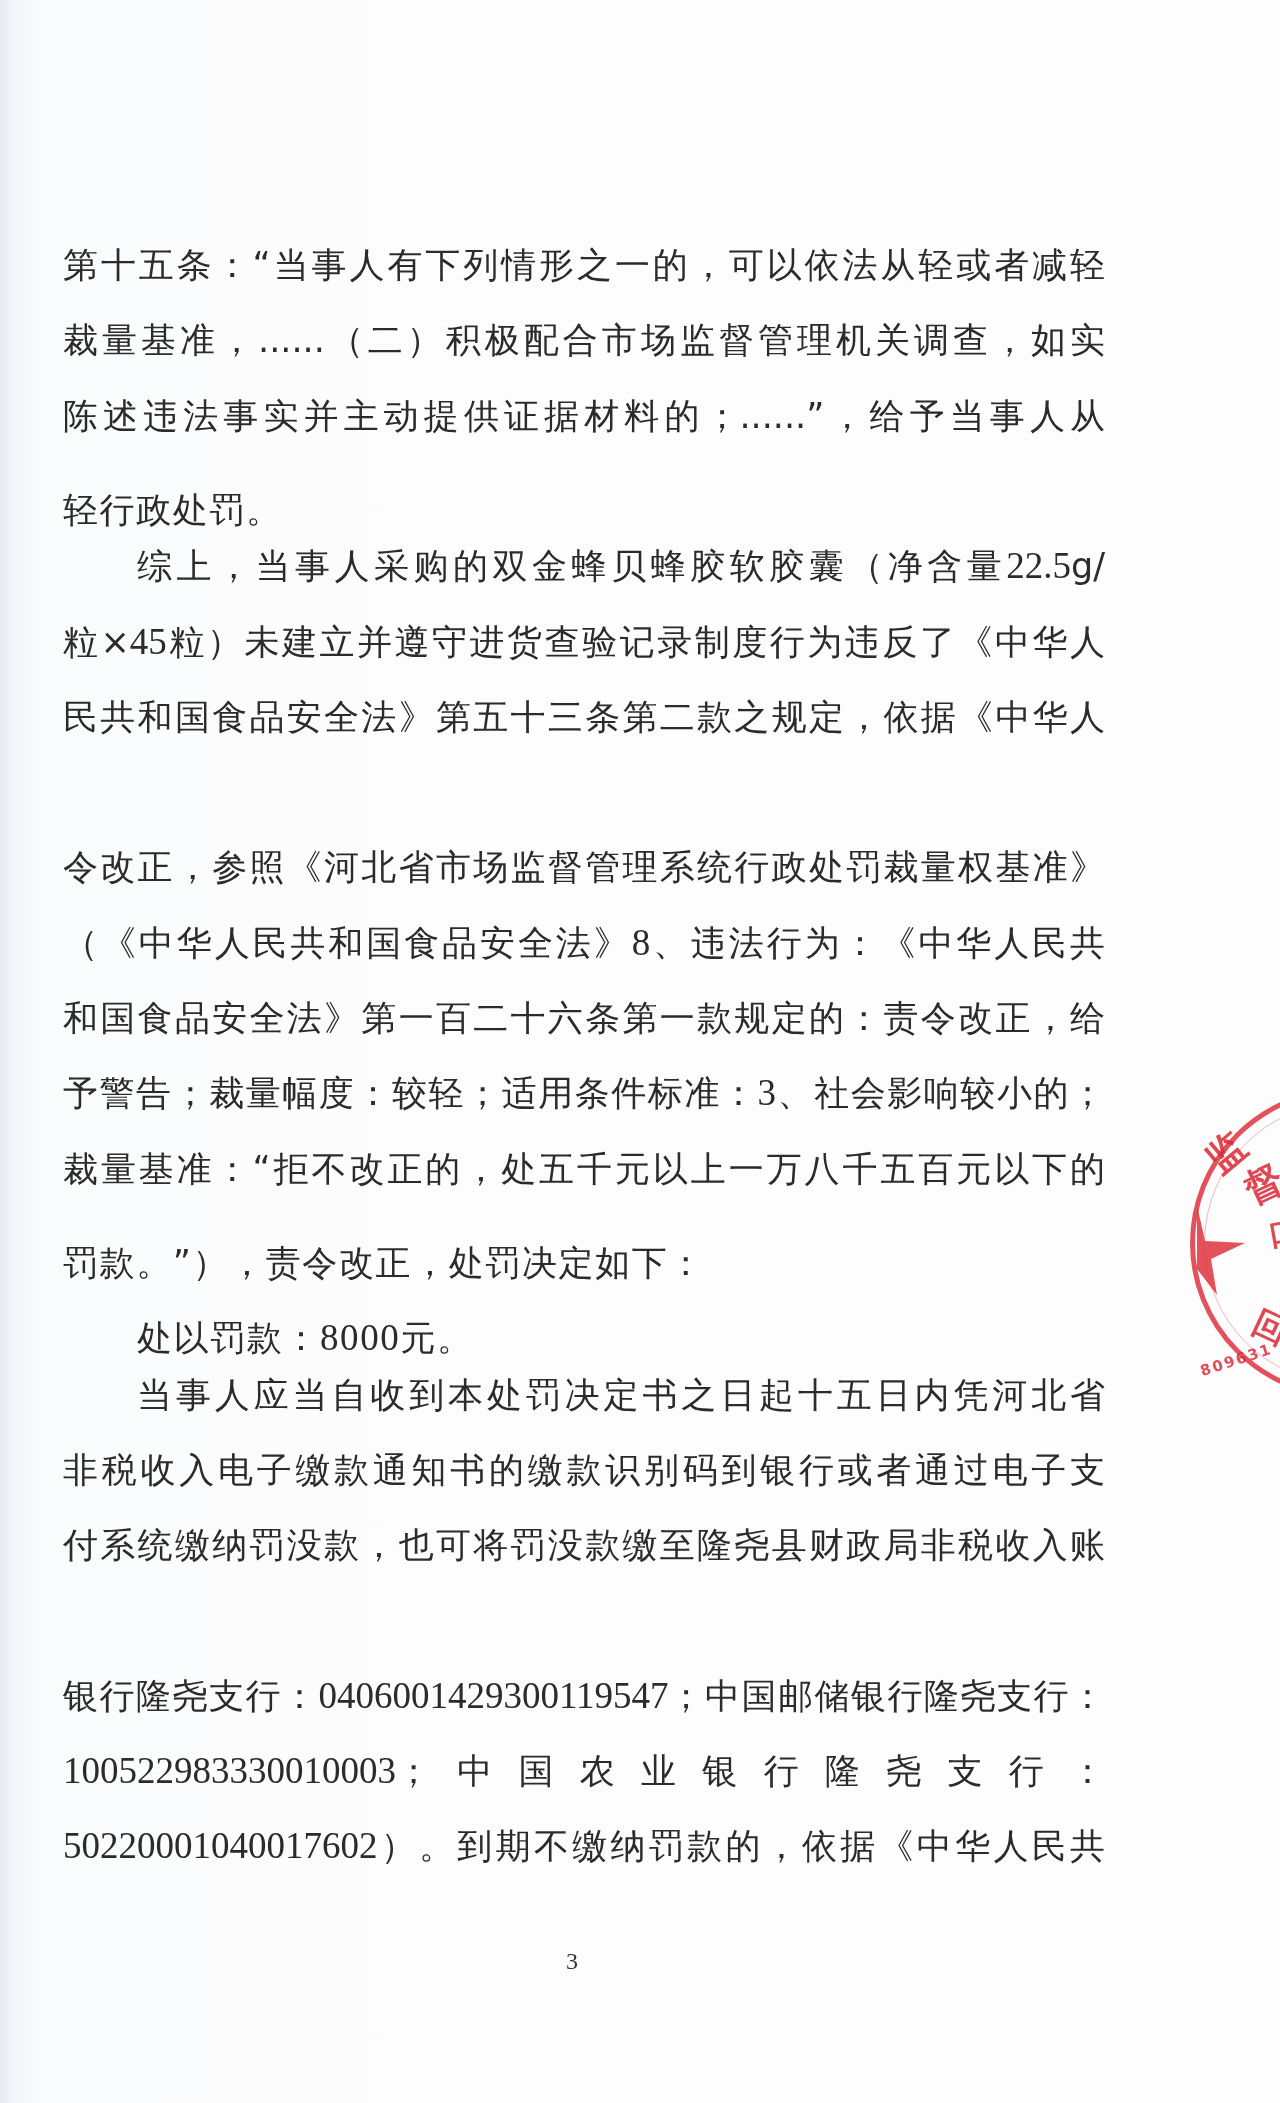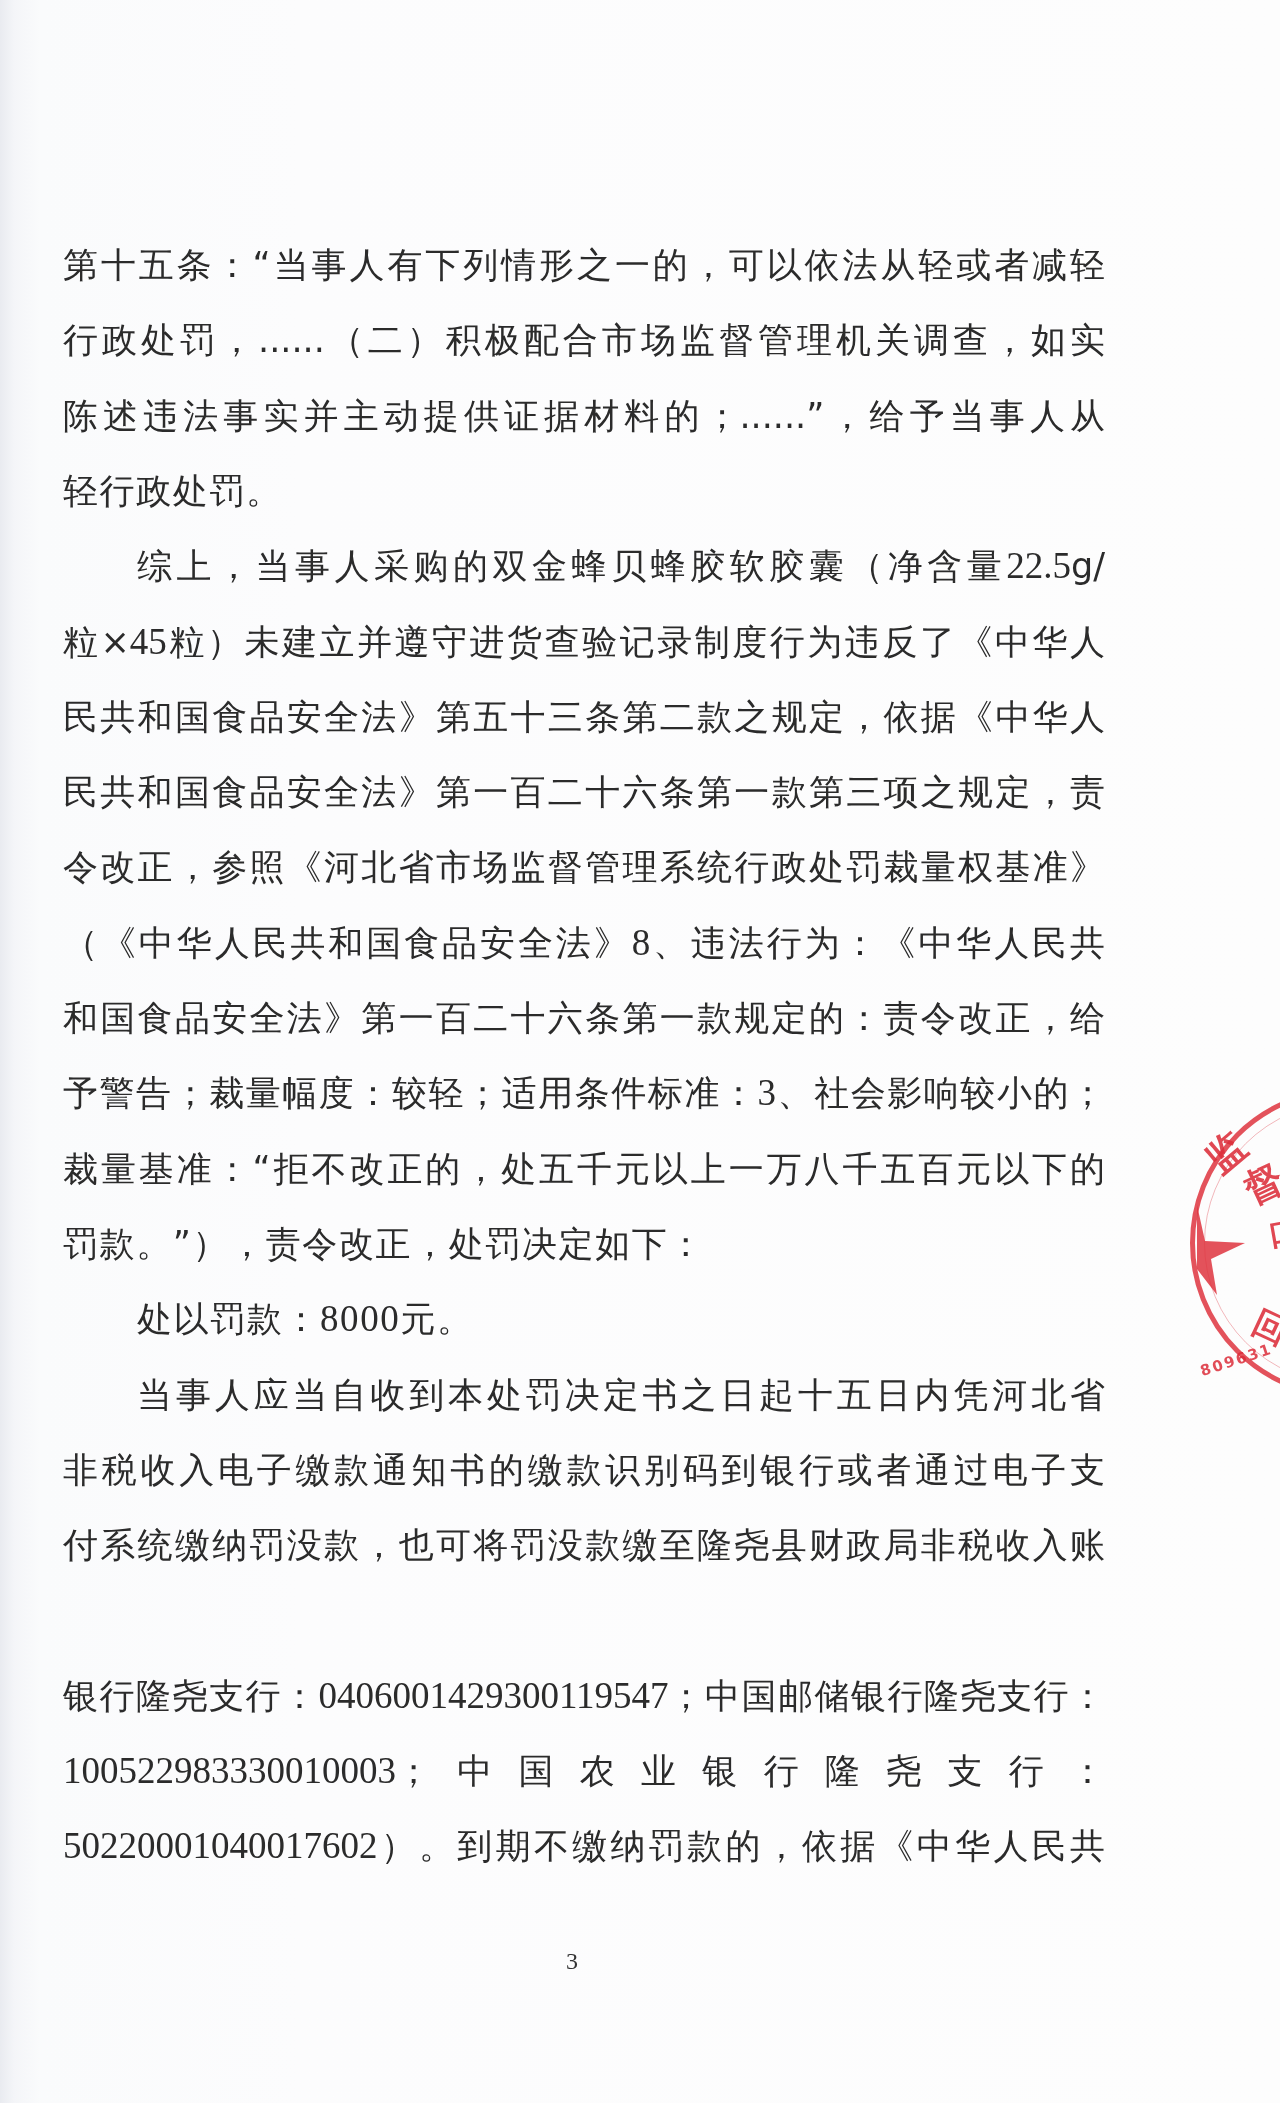--- a/index.html
+++ b/index.html
@@ -15,21 +15,21 @@
   .body-text { position: absolute; left: 0; top: 0; width: 1280px; height: 2103px; border-radius: 27px; }
   .line {
     position: absolute; left: 63px; width: 1042px; height: 46px;
     font-size: 35px; line-height: 46px; color: #2b2b2b;
     white-space: nowrap; overflow: visible;
     text-align: justify; text-align-last: justify;
     font-family: "DejaVu Sans", "Liberation Sans", sans-serif;
     font-weight: normal; letter-spacing: 0px;
   }
   .line.indent { left: 137px; width: 968px; }
-  .line.left { text-align: left; text-align-last: left; letter-spacing: 1.6px; }
+  .line.left { text-align: left; text-align-last: left; letter-spacing: 1.6px; margin-top: 19px; }
   .num { font-family: "Liberation Serif", "DejaVu Serif", serif; font-size: 37px; }
   .page-number {
     position: absolute; left: 566px; top: 1948px; font-size: 24px; color: #333;
     font-family: "Liberation Serif", serif;
   }
   .stamp {
     position: absolute; left: 1190px; top: 1088px; width: 310px; height: 310px;
     border-radius: 50%; border: 5px solid rgba(222, 52, 62, 0.85);
     box-sizing: border-box; overflow: visible;
   }
@@ -48,28 +48,27 @@
   }
 </style>
 </head>
 <body>
 
 <div class="paper-shade"></div>
 
 <div class="body-text">
 
   <div class="line" style="top:242px">第十五条：“当事人有下列情形之一的，可以依法从轻或者减轻</div>
-  <div class="line" style="top:317px">行政处罚，......（二）积极配合市场监督管理机关调查，如实</div>
+  <div class="line" style="top:317px">裁量基准，......（二）积极配合市场监督管理机关调查，如实</div>
   <div class="line" style="top:393px">陈述违法事实并主动提供证据材料的；......”，给予当事人从</div>
   <div class="line left" style="top:468px">轻行政处罚。</div>
 
   <div class="line indent" style="top:543px">综上，当事人采购的双金蜂贝蜂胶软胶囊（净含量<span class="num">22.5</span>g/</div>
   <div class="line" style="top:619px">粒×<span class="num">45</span>粒）未建立并遵守进货查验记录制度行为违反了《中华人</div>
   <div class="line" style="top:694px">民共和国食品安全法》第五十三条第二款之规定，依据《中华人</div>
-  <div class="line" style="top:769px">民共和国食品安全法》第一百二十六条第一款第三项之规定，责</div>
   <div class="line" style="top:844px">令改正，参照《河北省市场监督管理系统行政处罚裁量权基准》</div>
   <div class="line" style="top:920px">（《中华人民共和国食品安全法》<span class="num">8</span>、违法行为：《中华人民共</div>
   <div class="line" style="top:995px">和国食品安全法》第一百二十六条第一款规定的：责令改正，给</div>
   <div class="line" style="top:1070px">予警告；裁量幅度：较轻；适用条件标准：<span class="num">3</span>、社会影响较小的；</div>
   <div class="line left" style="top:1221px">罚款。”），责令改正，处罚决定如下：</div>
   <div class="line" style="top:1146px">裁量基准：“拒不改正的，处五千元以上一万八千五百元以下的</div>
 
   <div class="line indent left" style="top:1296px">处以罚款：<span class="num">8000</span>元。</div>
 
   <div class="line indent" style="top:1372px">当事人应当自收到本处罚决定书之日起十五日内凭河北省</div>

